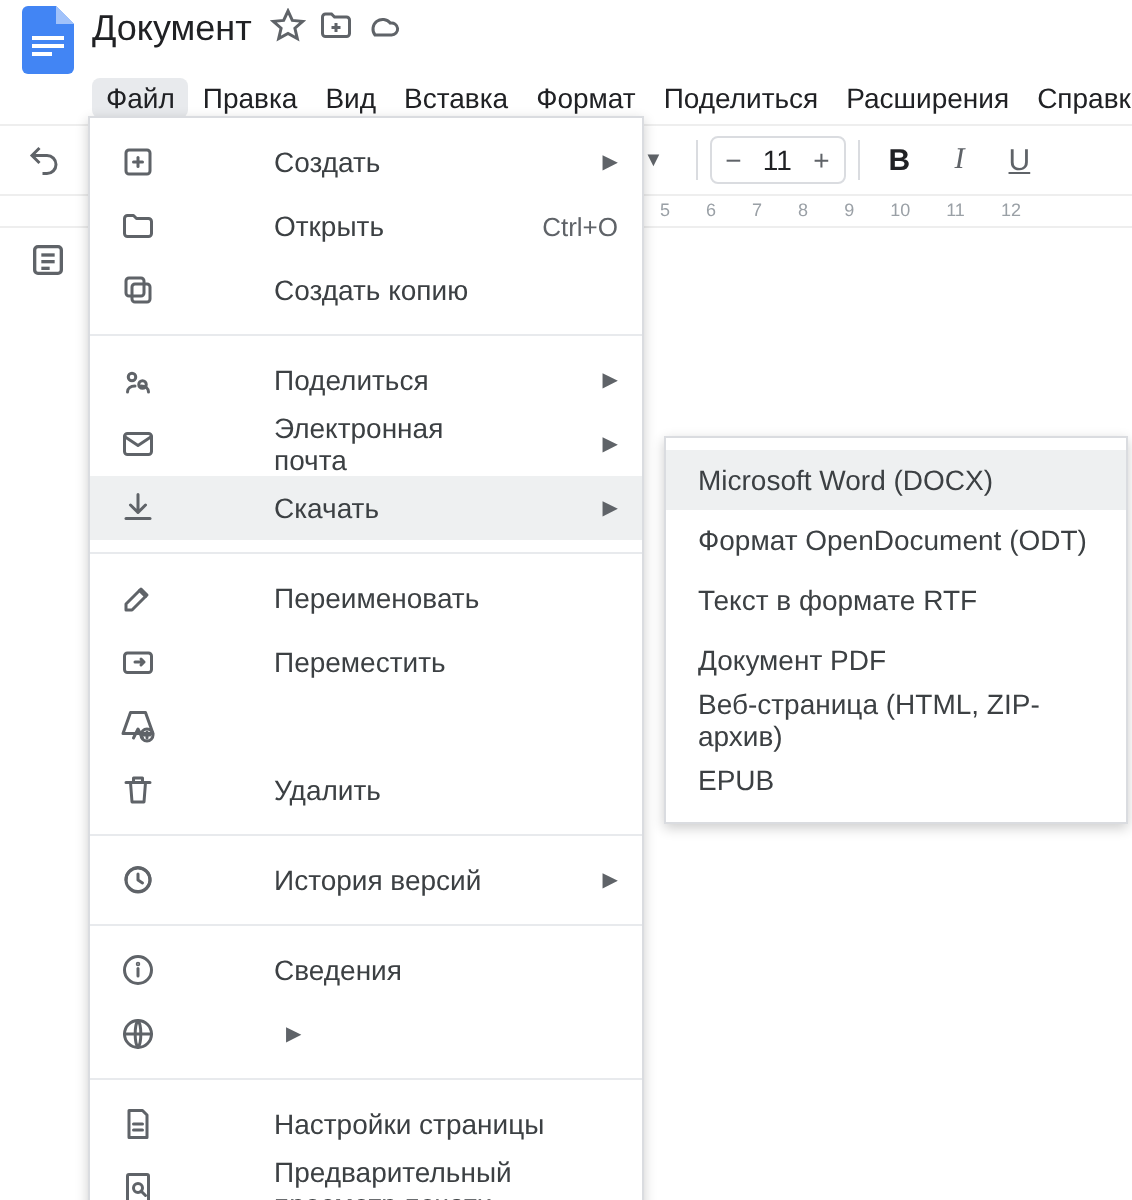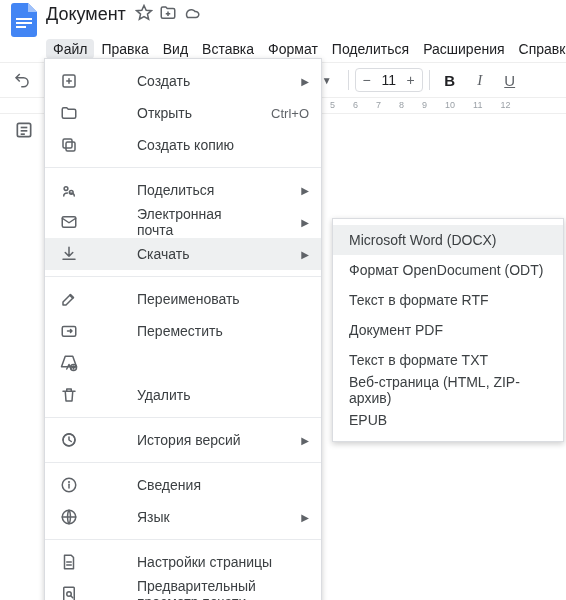--- a/index.html
+++ b/index.html
@@ -266,21 +266,20 @@
       </span>
       <span class="dd-label">Сведения</span>
     </div>
     <div class="dd-row">
       <span class="dd-ico">
         <svg width="18" height="18" viewBox="0 0 24 24" fill="none" stroke="#5f6368" stroke-width="2" stroke-linecap="round" stroke-linejoin="round">
           <circle cx="12" cy="12" r="9"></circle>
           <path d="M3 12h18M12 3c2.5 3 2.5 15 0 18M12 3c-2.5 3-2.5 15 0 18"></path>
         </svg>
       </span>
-      <span class="dd-label">Язык</span>
       <span class="dd-arrow">▶</span>
     </div>
     <div class="dd-sep"></div>
     <div class="dd-row">
       <span class="dd-ico">
         <svg width="18" height="18" viewBox="0 0 24 24" fill="none" stroke="#5f6368" stroke-width="2" stroke-linecap="round" stroke-linejoin="round">
           <path d="M6 3h9l3 3v15H6z"></path>
           <line x1="9" y1="12" x2="15" y2="12"></line>
           <line x1="9" y1="16" x2="15" y2="16"></line>
         </svg>
@@ -297,16 +296,15 @@
       </span>
       <span class="dd-label">Предварительный просмотр печати</span>
     </div>
   </div>
 
 <div class="submenu" id="download-submenu">
     <div class="sm-row hover">Microsoft Word (DOCX)</div>
     <div class="sm-row">Формат OpenDocument (ODT)</div>
     <div class="sm-row">Текст в формате RTF</div>
     <div class="sm-row">Документ PDF</div>
-    <div class="sm-row">Текст в формате TXT</div>
     <div class="sm-row">Веб-страница (HTML, ZIP-архив)</div>
     <div class="sm-row">EPUB</div>
   </div>
 
 </body></html>

